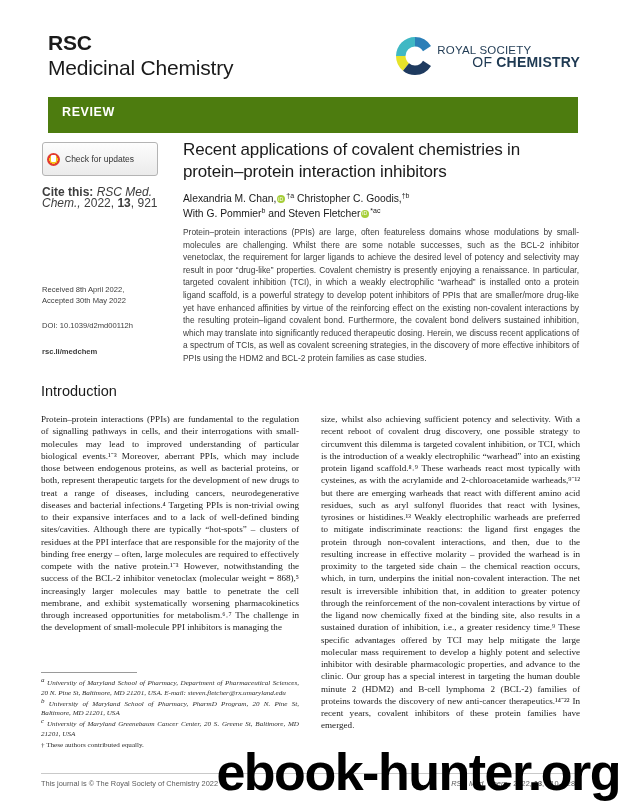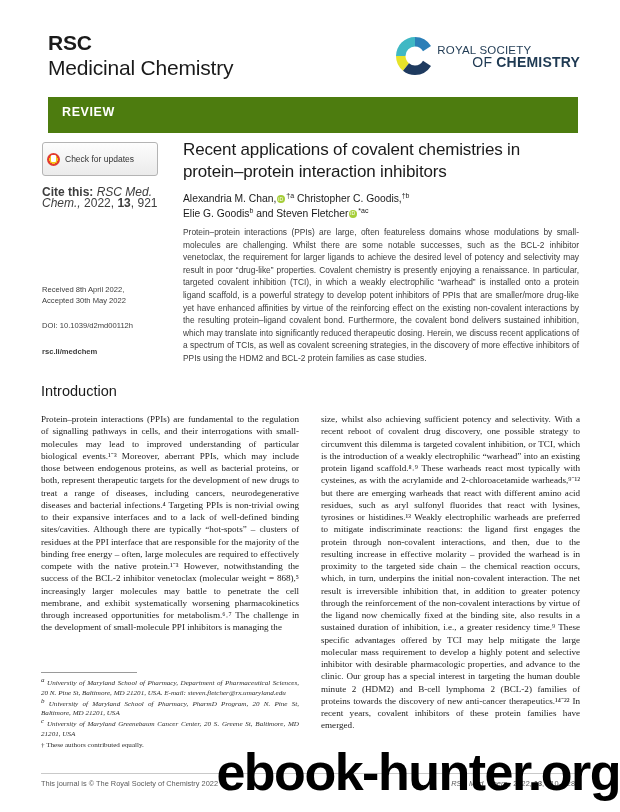--- a/index.html
+++ b/index.html
@@ -351,21 +351,21 @@
   </div>
 
   <div class="title-block">
     <div class="art-title">
       <span>Recent applications of covalent chemistries in</span><br>
       <span>protein–protein interaction inhibitors</span>
     </div>
     <div class="authors">
       <span>Alexandria M. Chan,</span><span class="orcid"></span><sup>†a</sup>
       <span>Christopher C. Goodis,</span><sup>†b</sup><br>
-      <span>Elie G. Goodis</span><sup>b</sup>
+      <span>With G. Pommier</span><sup>b</sup>
       <span>and Steven Fletcher</span><span class="orcid"></span><sup>*ac</sup>
     </div>
   </div>
 
   <div class="abstract">Protein–protein interactions (PPIs) are large, often featureless domains whose modulations by small-molecules are challenging. Whilst there are some notable successes, such as the BCL-2 inhibitor venetoclax, the requirement for larger ligands to achieve the desired level of potency and selectivity may result in poor “drug-like” properties. Covalent chemistry is presently enjoying a renaissance. In particular, targeted covalent inhibition (TCI), in which a weakly electrophilic “warhead” is installed onto a protein ligand scaffold, is a powerful strategy to develop potent inhibitors of PPIs that are smaller/more drug-like yet have enhanced affinities by virtue of the reinforcing effect on the existing non-covalent interactions by the resulting protein–ligand covalent bond. Furthermore, the covalent bond delivers sustained inhibition, which may translate into significantly reduced therapeutic dosing. Herein, we discuss recent applications of a spectrum of TCIs, as well as covalent screening strategies, in the discovery of more effective inhibitors of PPIs using the HDM2 and BCL-2 protein families as case studies.</div>
 
   <div class="section-heading">Introduction</div>
 
   <div class="col col-left">
     <p>Protein–protein interactions (PPIs) are fundamental to the regulation of signalling pathways in cells, and their interrogations with small-molecules may lead to improved understanding of particular biological events.¹⁻³ Moreover, aberrant PPIs, which may include those between endogenous proteins, as well as bacterial proteins, or both, represent therapeutic targets for the development of new drugs to treat a range of diseases, including cancers, neurodegenerative diseases and bacterial infections.⁴ Targeting PPIs is non-trivial owing to their expansive interfaces and to a lack of well-defined binding sites/cavities. Although there are typically “hot-spots” – clusters of residues at the PPI interface that are responsible for the majority of the binding free energy – often, large molecules are required to effectively compete with the native protein.¹⁻³ However, notwithstanding the success of the BCL-2 inhibitor venetoclax (molecular weight = 868),⁵ increasingly larger molecules may battle to penetrate the cell membrane, and exhibit systematically worsening pharmacokinetics through increased opportunities for metabolism.⁶˒⁷ The challenge in the development of small-molecule PPI inhibitors is managing the</p>

